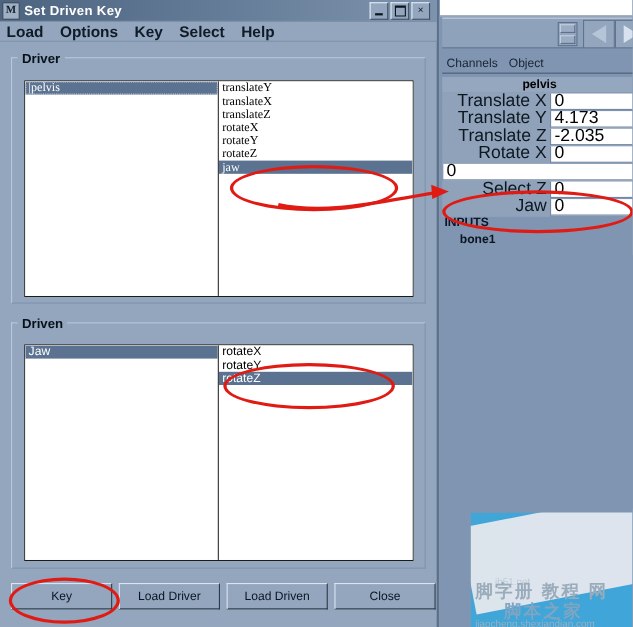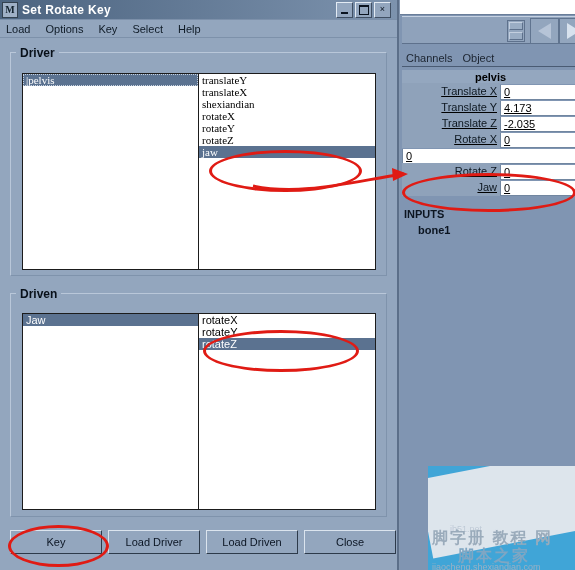--- a/index.html
+++ b/index.html
@@ -47,30 +47,30 @@
     color:#1b2430;font-size:11px;display:flex;gap:10px;padding-left:4px;align-items:center;
     border-bottom:1px solid #4a5b73;
   }
   .cb-menubar span{cursor:default;}
 
   .cb-panel{position:absolute;left:402px;top:70px;width:173px;}
   .cb-objhead{
     height:14px;line-height:14px;font-weight:bold;color:#000;padding-left:4px;
     background:#94a7bf;font-size:11px;text-align:center;
   }
-  .cb-row{height:16px;display:flex;align-items:flex-end;font-size:11px;text-decoration:underline;}
+  .cb-row{height:16px;display:flex;align-items:center;font-size:16px;}
   .cb-label{
     width:95px;text-align:right;padding-right:3px;color:#0d1720;line-height:16px;
     background:#8fa2ba;border-bottom:1px solid #8fa2ba;
   }
   .cb-value{
     flex:1;background:#ffffff;border:1px solid #7186a0;border-top:none;border-right:none;
     line-height:14px;padding-left:3px;color:#000;
   }
-  .cb-inputs{margin-top:12px;font-weight:bold;color:#0c1521;padding-left:2px;font-size:11px;}
+  .cb-inputs{margin-top:0;font-weight:bold;color:#0c1521;padding-left:2px;font-size:11px;}
   .cb-inputs .node{padding-left:14px;margin-top:4px;}
 
   
   .dialog{
     position:absolute;left:0;top:0;width:397px;height:570px;
     background:#93a6be;border-right:2px solid #5c6f89;
   }
   .titlebar{
     height:19px;background:linear-gradient(to right,#4c6480,#7d93ae);
     display:flex;align-items:center;padding:0 2px;border-bottom:1px solid #7c90aa;
@@ -89,21 +89,21 @@
     display:flex;align-items:center;justify-content:center;
   }
   .winbtn i{font-style:normal;display:block;}
   .wb-min i{width:7px;height:2px;background:#0b1420;margin-top:6px;}
   .wb-max i{width:8px;height:7px;border:1px solid #0b1420;border-top-width:2px;}
 
   .menubar{
     height:17px;display:flex;align-items:center;gap:0;
     border-bottom:1px solid #7d91aa;background:#93a6be;padding-left:6px;
   }
-  .menubar span{color:#0f1b27;font-size:11px;padding:0 9px 0 0;margin-right:6px;cursor:default;}
+  .menubar span{color:#0f1b27;font-size:14px;padding:0 9px 0 0;margin-right:6px;cursor:default;font-weight:bold;}
   .frame{
     position:absolute;border:1px solid #7f93ac;border-top:1px solid #b9c7d9;border-left:1px solid #b9c7d9;
   }
   .grouplabel{
     position:absolute;font-weight:bold;font-size:12px;color:#081019;background:#93a6be;
     padding:0 4px;
   }
 
   .listpair{
     position:absolute;display:flex;background:#fff;border:1px solid #1b1b1b;
@@ -198,21 +198,21 @@
       <div class="cb-value">-2.035</div>
     </div>
     <div class="cb-row">
       <div class="cb-label">Rotate X</div>
       <div class="cb-value">0</div>
     </div>
     <div class="cb-row">
       <div class="cb-value">0</div>
     </div>
     <div class="cb-row">
-      <div class="cb-label">Rotate Z</div>
+      <div class="cb-label">Select Z</div>
       <div class="cb-value">0</div>
     </div>
     <div class="cb-row">
       <div class="cb-label">Jaw</div>
       <div class="cb-value">0</div>
     </div>
 
     <div class="cb-inputs">
       <div>INPUTS</div>
       <div class="node">bone1</div>
@@ -225,21 +225,21 @@
     <div class="wm-txt">jb51.net</div>
     <div class="wm-cn">脚字册 教程 网</div>
     <div class="wm-cn2">脚本之家</div>
     <div class="wm-url">jiaocheng.shexiandian.com</div>
   </div>
 
   <div class="dialog">
 
     <div class="titlebar">
       <div class="title-ico">M</div>
-      <div class="title-text">Set Rotate Key</div>
+      <div class="title-text">Set Driven Key</div>
       <div class="winbtns">
         <div class="winbtn wb-min">
             <i></i>
           </div>
         <div class="winbtn wb-max">
             <i></i>
           </div>
         <div class="winbtn">×</div>
       </div>
     </div>
@@ -255,21 +255,21 @@
     <div class="frame" style="left:10px;top:52px;width:375px;height:222px;"></div>
     <div class="grouplabel" style="left:16px;top:46px;">Driver</div>
 
     <div class="listpair" style="left:22px;top:73px;width:352px;height:195px;font-family:Liberation Serif, serif;">
       <div class="listcol left" style="width:175px;">
         <div class="litem sel sel-dotted">|pelvis</div>
       </div>
       <div class="listcol" style="width:176px;">
         <div class="litem">translateY</div>
         <div class="litem">translateX</div>
-        <div class="litem">shexiandian</div>
+        <div class="litem">translateZ</div>
         <div class="litem">rotateX</div>
         <div class="litem">rotateY</div>
         <div class="litem">rotateZ</div>
         <div class="litem sel">jaw</div>
       </div>
     </div>
 
     <div class="frame" style="left:10px;top:293px;width:375px;height:222px;"></div>
     <div class="grouplabel" style="left:16px;top:287px;">Driven</div>
 

